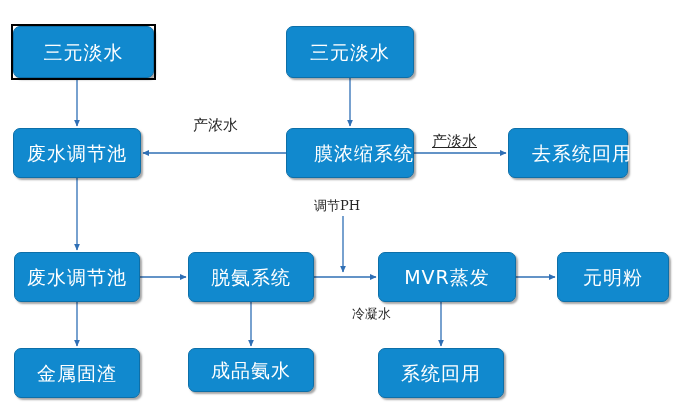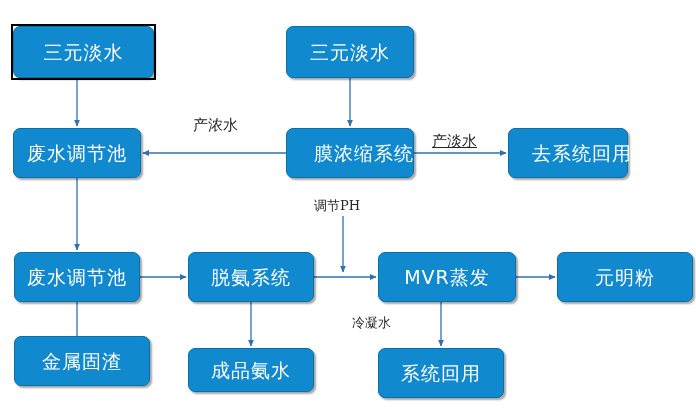--- a/index.html
+++ b/index.html
@@ -127,34 +127,34 @@
   </div>
 
   <div class="node" style="left:188px; top:252px; width:126px; height:50px;text-align:right;">
     <span class="node-label">脱氨系统</span>
   </div>
 
   <div class="node" style="left:378px; top:252px; width:138px; height:50px;">
     <span class="node-label">MVR蒸发</span>
   </div>
 
-  <div class="node" style="left:557px; top:252px; width:136px; height:50px;">
+  <div class="node" style="left:557px; top:252px; width:112px; height:50px;">
     <span class="node-label">元明粉</span>
   </div>
 
-  <div class="node" style="left:14px; top:336px; width:136px; height:50px;">
+  <div class="node" style="left:14px; top:348px; width:126px; height:50px;">
     <span class="node-label">金属固渣</span>
   </div>
 
   <div class="node" style="left:188px; top:348px; width:126px; height:44px;">
     <span class="node-label">成品氨水</span>
   </div>
 
   <div class="node" style="left:378px; top:348px; width:126px; height:50px;">
     <span class="node-label">系统回用</span>
   </div>
 
   <div class="edge-label" style="left:193px; top:116px;">产浓水</div>
   <div class="edge-label" style="left:432px; top:132px;text-decoration:underline;">产淡水</div>
   <div class="edge-label big" style="left:314px; top:197px;">调节PH</div>
-  <div class="edge-label big" style="left:352px; top:314px;font-family:Liberation Mono, monospace;">冷凝水</div>
+  <div class="edge-label big" style="left:352px; top:305px;font-family:Liberation Mono, monospace;">冷凝水</div>
 
 </div>
 
 </body></html>

